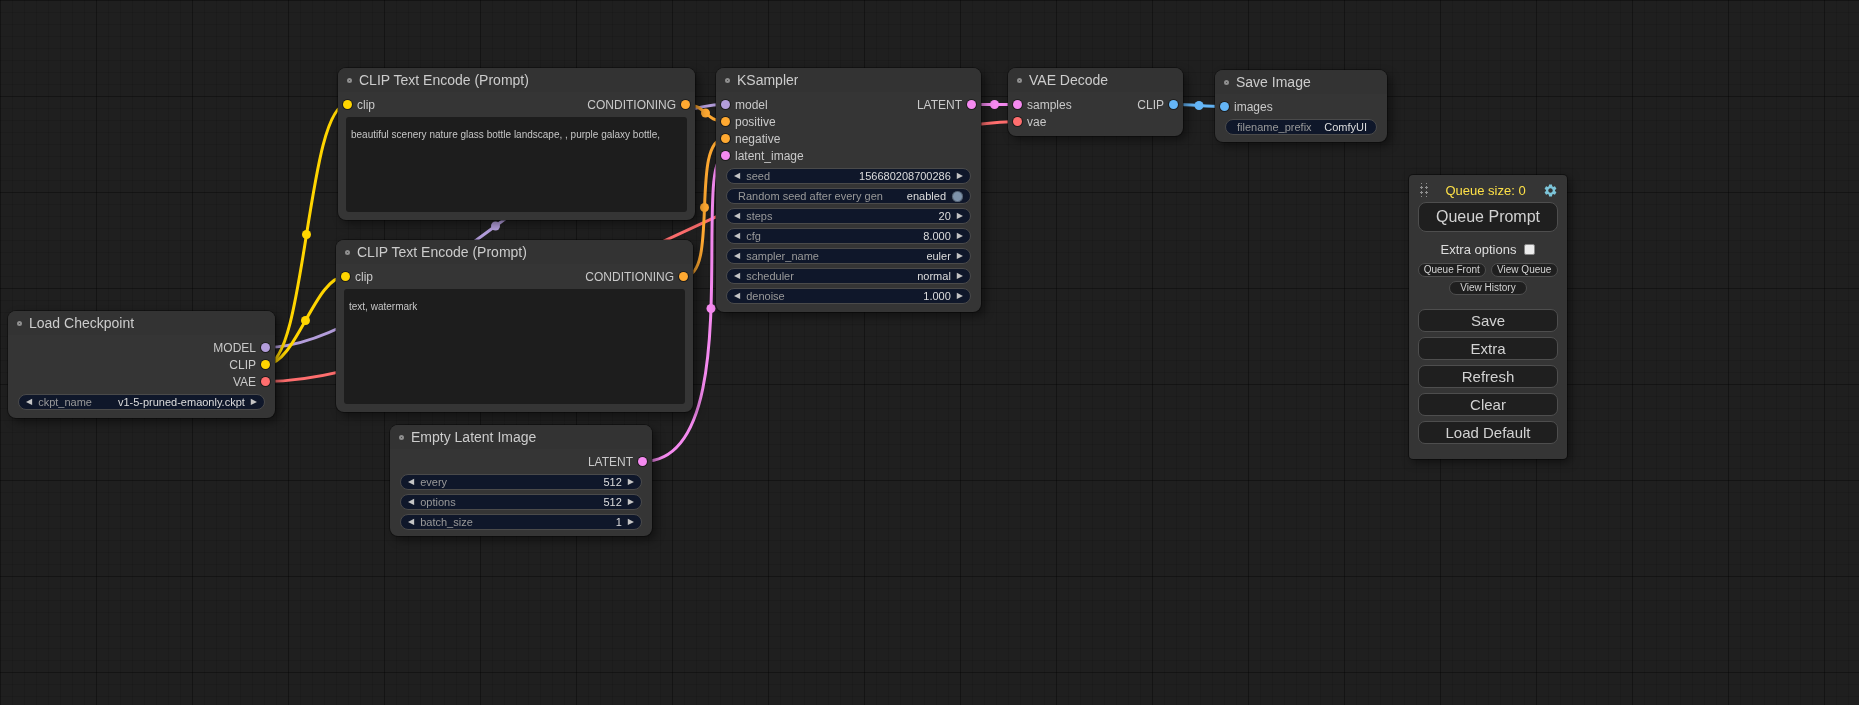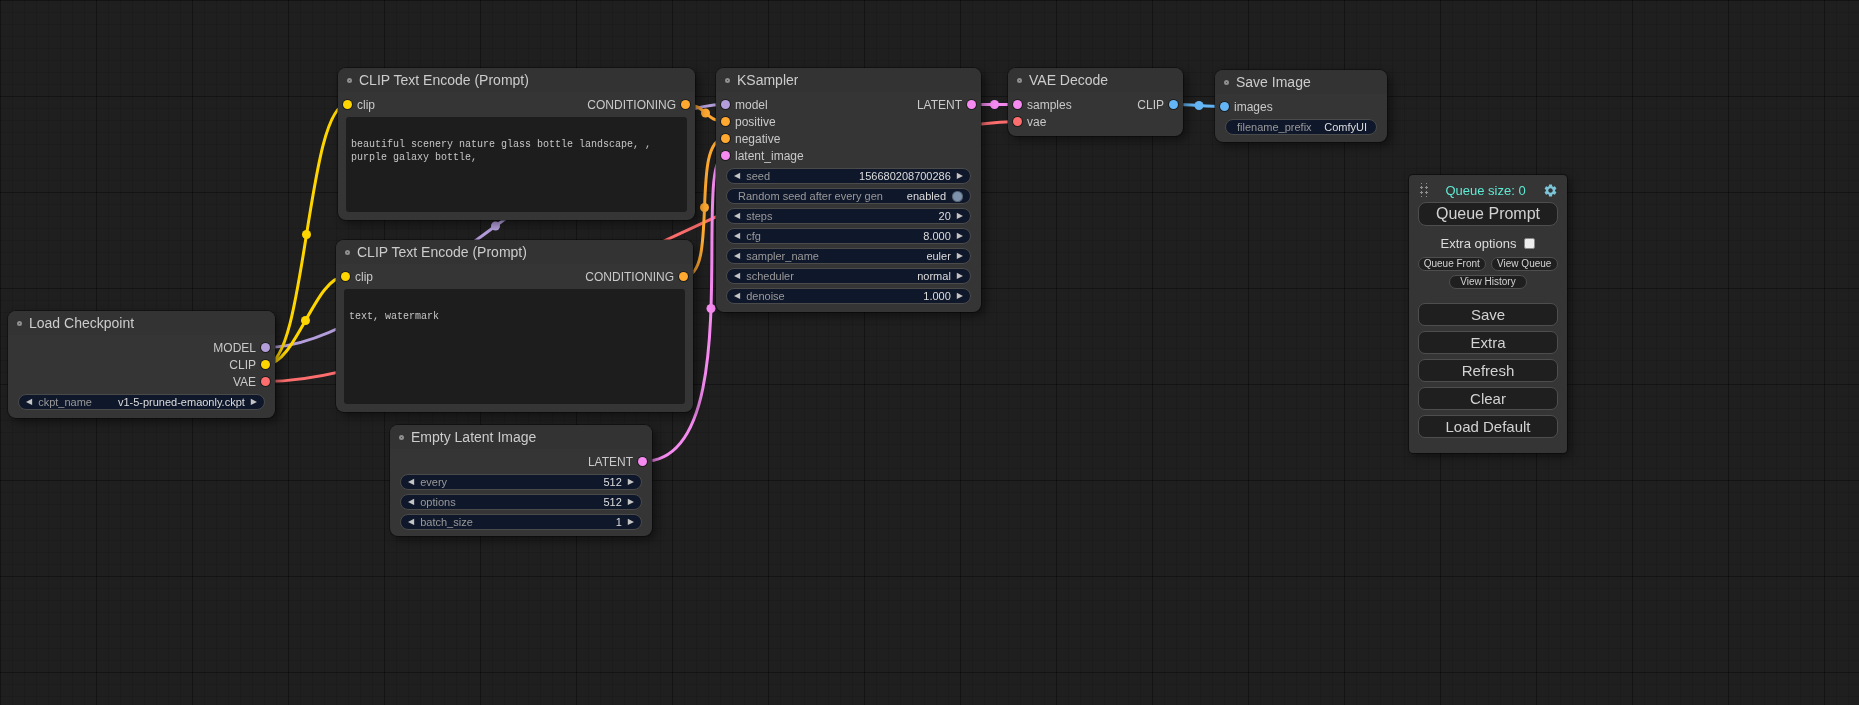--- a/index.html
+++ b/index.html
@@ -43,47 +43,47 @@
     font-size:11px; white-space:nowrap; overflow:hidden; }
   .w-arrow { font-size:8px; color:#c5c5c5; line-height:1; }
   .w-label { color:#999999; margin-left:6px; }
   .widget.no-arrows .w-label { margin-left:4px; }
   .w-value { margin-left:auto; color:#dddddd; margin-right:6px; }
   .widget.no-arrows .w-value { margin-right:2px; }
   .knob { width:11px; height:11px; border-radius:50%; flex:0 0 auto; margin-left:4px;
     box-shadow: inset 0 0 0 1px rgba(0,0,0,0.3); }
 
   .prompt { position:absolute; left:8px; right:8px; top:49px; bottom:8px;
-    background:#1d1d1d; border-radius:3px; padding:21px 5px;
-    font-family:Liberation Mono, monospace; font-size:10px; line-height:1.3;
+    background:#1d1d1d; border-radius:3px; padding:11px 5px;
+    font-family:Liberation Sans, sans-serif; font-size:10px; line-height:1.3;
     color:#c6c6c6; white-space:pre-wrap; word-break:break-word; overflow:hidden; }
 
   
   #node-load-checkpoint { left:8px;    top:311px; width:267px; height:107px; }
   #node-clip-pos        { left:338px;  top:68px;  width:357px; height:152px; }
   #node-clip-neg        { left:336px;  top:240px; width:357px; height:172px; }
   #node-empty-latent    { left:390px;  top:425px; width:262px; height:111px; }
   #node-ksampler        { left:716px;  top:68px;  width:265px; height:244px; }
   #node-vae-decode      { left:1008px; top:68px;  width:175px; height:68px;  }
   #node-save-image      { left:1215px; top:70px;  width:172px; height:72px;  }
 
   
   #menu { position:absolute; z-index:3; left:1409px; top:175px; width:158px;
     background:#353535; border-radius:4px; padding:6px 9px 10px;
     box-shadow: 0 0 0 1px rgba(0,0,0,0.4), 3px 3px 10px rgba(0,0,0,0.5); }
   .menu-header { display:flex; align-items:center; height:18px; margin-bottom:3px; }
   .drag-handle { width:11px; height:14px; flex:0 0 auto;
     background-image: radial-gradient(circle, #8f8f8f 1.1px, transparent 1.4px);
     background-size: 5px 5px; background-position: 1px 2px; background-repeat:repeat; }
-  .queue-size { flex:1; text-align:center; font-size:13px; color:#5eead4; }
+  .queue-size { flex:1; text-align:center; font-size:13px; color:#fde047; }
   .gear { flex:0 0 auto; width:16px; height:16px; display:flex; align-items:center; justify-content:center; }
 
   .btn { display:block; width:100%; background:#1f1f1f; border:1px solid #4e4e4e;
     color:#d2d2d2; border-radius:7px; font-family:inherit; text-align:center; cursor:pointer; }
-  .btn-qp  { height:24px; font-size:16px; margin:3px 0 10px; border-radius:8px; }
+  .btn-qp  { height:30px; font-size:16px; margin:3px 0 10px; border-radius:8px; }
   .extra-row { display:flex; align-items:center; justify-content:center; gap:8px;
     font-size:13px; color:#dddddd; margin-bottom:6px; }
   .checkbox { width:11px; height:11px; background:#ededed; border-radius:2px;
     border:1px solid #888888; display:inline-block; }
   .pill-row { display:flex; gap:5px; margin-bottom:4px; }
   .btn-small { height:14px; font-size:10px; line-height:12px; border-radius:7px; padding:0; }
   .pill-row .btn-small { flex:1; }
   .btn-history { width:78px; margin:0 auto 14px; display:block; }
   .btn-mid { height:23px; font-size:15px; margin-bottom:5px; }
 </style>

